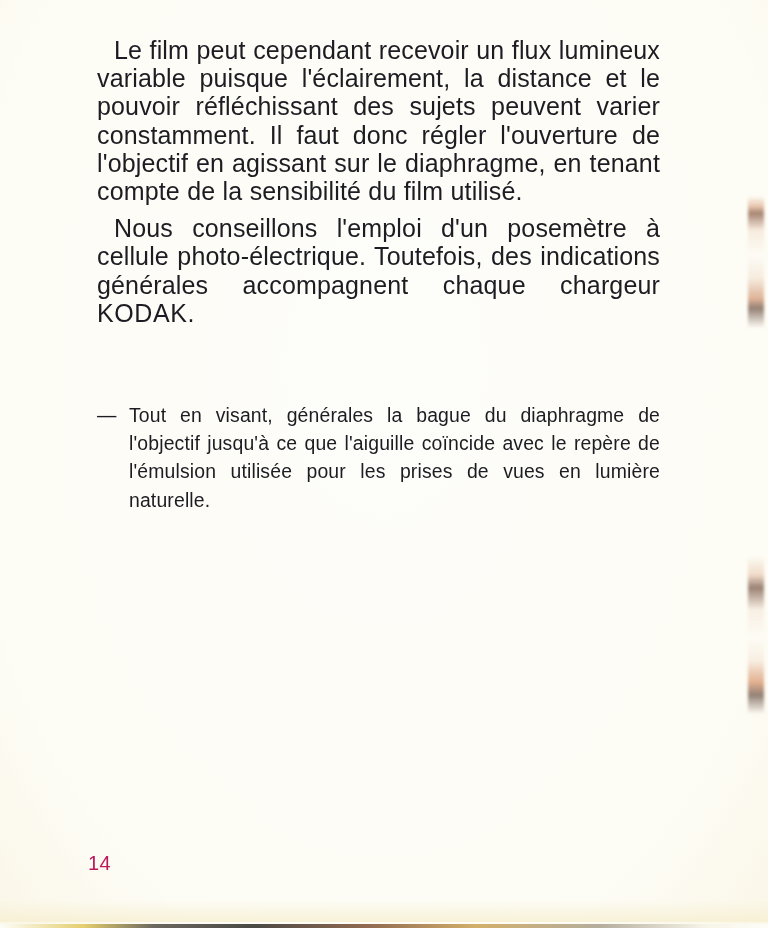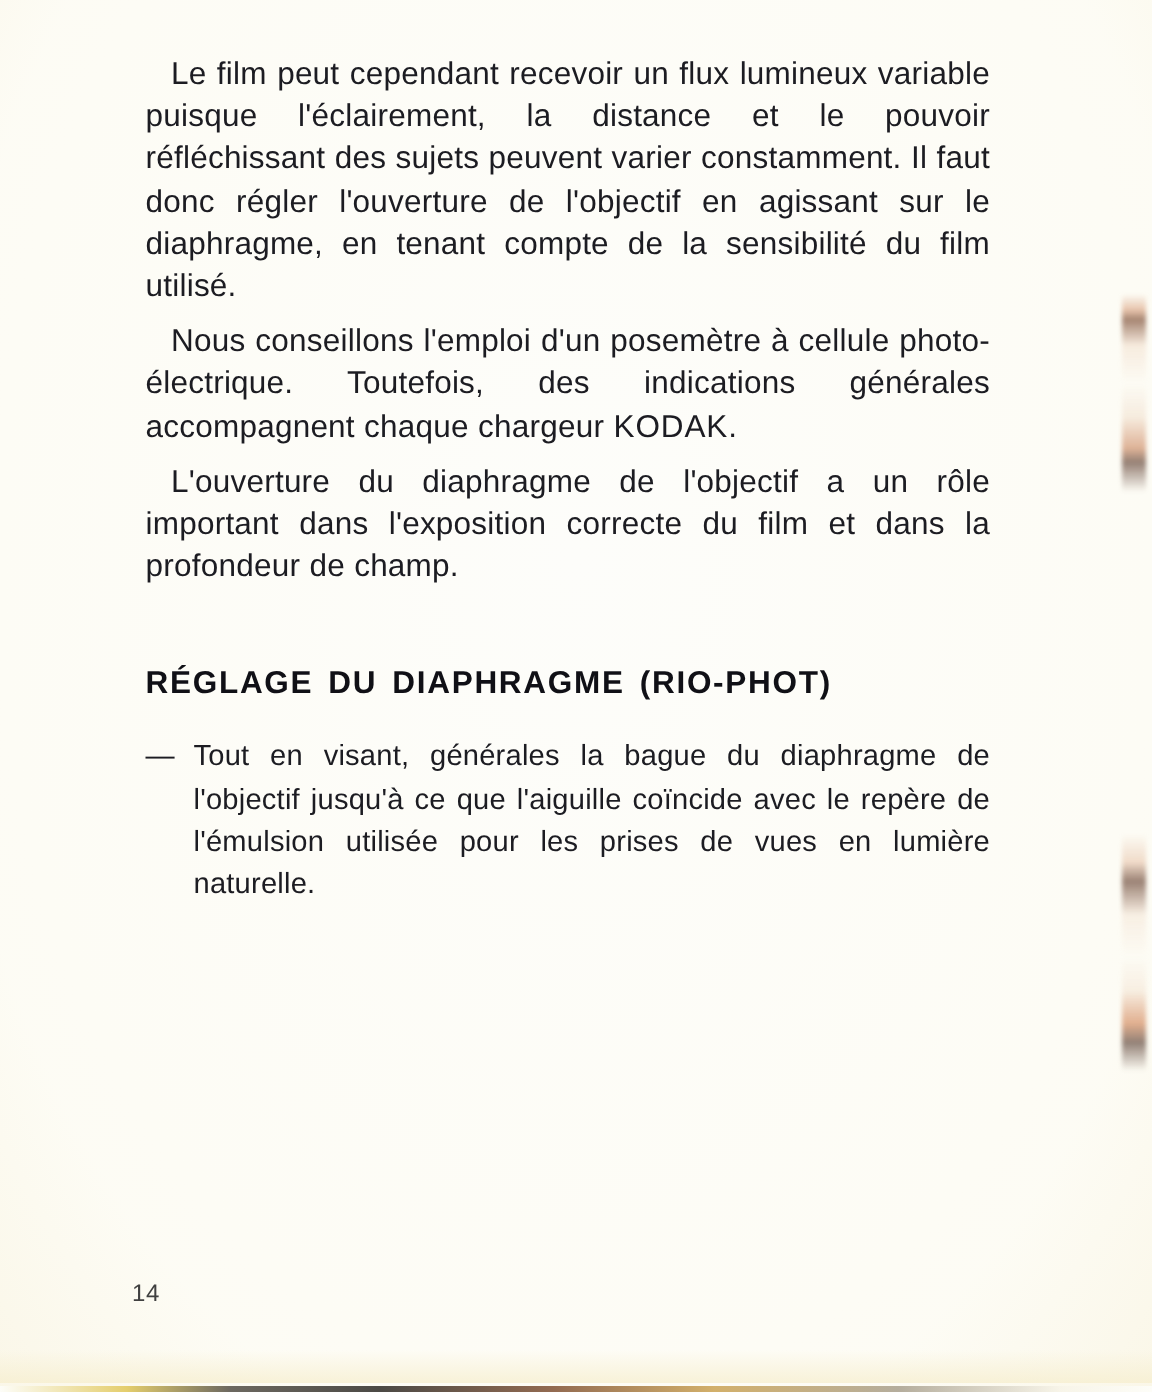--- a/index.html
+++ b/index.html
@@ -30,21 +30,21 @@
 
   #content {
     position: absolute;
     left: 97px;
     top: 36px;
     width: 563px;
   }
 
   p.para {
     margin: 0 0 9px 0;
-    font-size: 21px;
+    font-size: 25px;
     line-height: 28.2px;
     text-align: justify;
     text-indent: 17px;
     letter-spacing: 0.15px;
     word-spacing: 0.2px;
     color: #1c1c22;
   }
   p.para:last-child { margin-bottom: 0; }
 
   
@@ -86,24 +86,24 @@
     left: 0;
     top: 0;
     font-size: 19.4px;
     line-height: 28.2px;
   }
 
   #page-number {
     position: absolute;
     left: 88px;
     top: 851px;
-    font-size: 16px;
+    font-size: 20px;
     line-height: 24px;
     letter-spacing: 0.5px;
-    color: #404040;
+    color: #be185d;
   }
   #artifact-strip-upper {
     position: absolute;
     left: 748px;
     top: 196px;
     width: 16px;
     height: 132px;
     background:
       linear-gradient(to bottom,
         rgba(255,255,255,0) 0%,
@@ -178,25 +178,23 @@
   <div id="paper-tint"></div>
 
   <div id="content">
 
     <p class="para">Le film peut cependant recevoir un flux lumineux variable puisque l'éclairement, la distance et le pouvoir réfléchissant des sujets peuvent varier constamment. Il faut donc régler l'ouverture de l'objectif en agissant sur le diaphragme, en tenant compte de la sensibilité du film utilisé.</p>
 
 
 
     <p class="para"><span>Nous conseillons l'emploi d'un posemètre à cellule photo-électrique. Toutefois, des indications générales accompagnent chaque chargeur </span><span class="kodak">KODAK</span><span>.</span></p>
 
-    <p class="para">L'ouverture du diaphragme de l'objectif a un rôle important dans l'exposition correcte du film et dans la profondeur de champ.</p>
 
     <div class="spacer-before-heading"></div>
 
-    <h2 class="section-heading">RÉGLAGE DU DIAPHRAGME (RIO-PHOT)</h2>
 
     <div class="spacer-after-heading"></div>
 
 
     <ul class="dash-list">
       <li>
         <span class="dash">—</span>
         <span>Tout en visant, générales la bague du diaphragme de l'objectif jusqu'à ce que l'aiguille coïncide avec le repère de l'émulsion utilisée pour les prises de vues en lumière naturelle.</span>
       </li>
     </ul>

